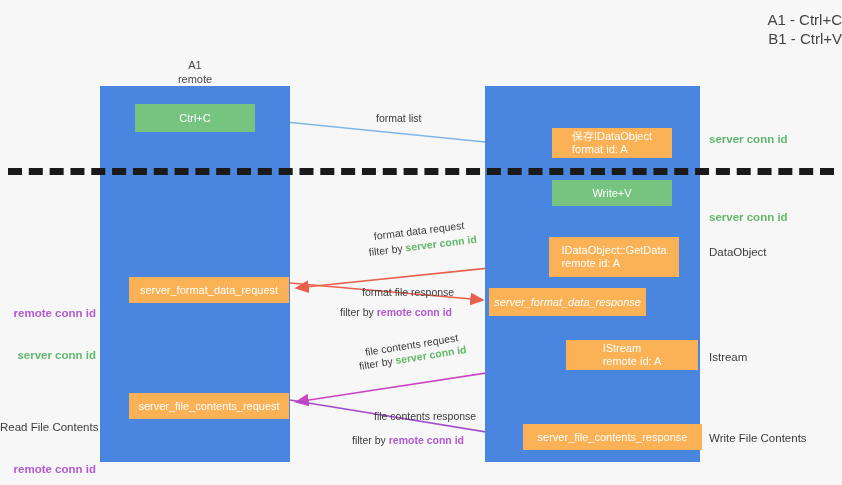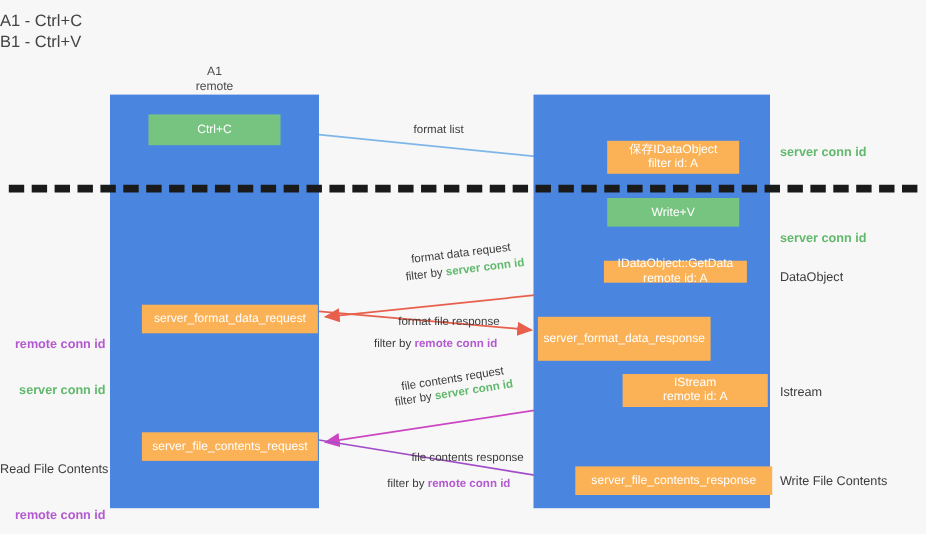--- a/index.html
+++ b/index.html
@@ -20,21 +20,21 @@
     left: 0; top: 0;
     width: 842px;
     height: 485px;
   }
   .abs { position: absolute; }
 
   
   .title {
     left: 0; top: 10px;
     width: 842px;
-    text-align: left;
+    text-align: right;
     font-size: 15px;
     line-height: 19px;
     color: #434343;
     white-space: pre;
   }
 
   
   .col-header {
     text-align: center;
     font-size: 11px;
@@ -63,39 +63,39 @@
     border-top: 7px dashed #1a1a1a;
   }
 
   
   .node {
     box-sizing: border-box;
     display: flex;
     flex-direction: column;
     align-items: center;
     justify-content: center;
-    text-align: center;
+    text-align: left;
     color: #ffffff;
     font-size: 11px;
     line-height: 13px;
     white-space: pre;
     padding: 2px 4px;
   }
   .node.green  { background: #77c481; }
   .node.orange { background: #fbb council; }
   .node.orange { background: #fbb155; }
 
   
   #node-ctrl-c   { left: 135px; top: 104px; width: 120px; height: 28px; }
   #node-idataobj { left: 552px; top: 128px; width: 120px; height: 30px; }
   #node-ctrl-v   { left: 552px; top: 180px; width: 120px; height: 26px; }
-  #node-getdata  { left: 549px; top: 237px; width: 130px; height: 20px; }
+  #node-getdata  { left: 549px; top: 237px; width: 130px; height: 40px; }
   #node-istream  { left: 566px; top: 340px; width: 132px; height: 30px; }
   #node-sfdreq   { left: 129px; top: 277px; width: 160px; height: 26px; }
-  #node-sfdres   { left: 489px; top: 288px; width: 157px; height: 40px; }
+  #node-sfdres   { left: 489px; top: 288px; width: 157px; height: 28px; font-style: italic; }
   #node-sfcreq   { left: 129px; top: 393px; width: 160px; height: 26px; }
   #node-sfcres   { left: 523px; top: 424px; width: 179px; height: 26px; }
 
   
   .right-label {
     font-size: 11.5px;
     line-height: 14px;
     white-space: pre;
   }
   .green-id  { color: #62b96d; font-weight: bold; }
@@ -183,21 +183,21 @@
   <div class="abs title" id="page-title">A1 - Ctrl+C
 B1 - Ctrl+V</div>
 
   <div class="abs col-header" id="hdr-a1">A1
 remote</div>
 
   <div class="abs" id="dashed-line"></div>
 
   <div class="abs node green" id="node-ctrl-c">Ctrl+C</div>
   <div class="abs node orange" id="node-idataobj">保存IDataObject
-filter id: A</div>
+format id: A</div>
   <div class="abs node green" id="node-ctrl-v">Write+V</div>
   <div class="abs node orange" id="node-getdata">IDataObject::GetData
 remote id: A</div>
   <div class="abs node orange" id="node-istream">IStream
 remote id: A</div>
   <div class="abs node orange" id="node-sfdreq">server_format_data_request</div>
   <div class="abs node orange" id="node-sfdres">server_format_data_response</div>
   <div class="abs node orange" id="node-sfcreq">server_file_contents_request</div>
   <div class="abs node orange" id="node-sfcres">server_file_contents_response</div>
 

